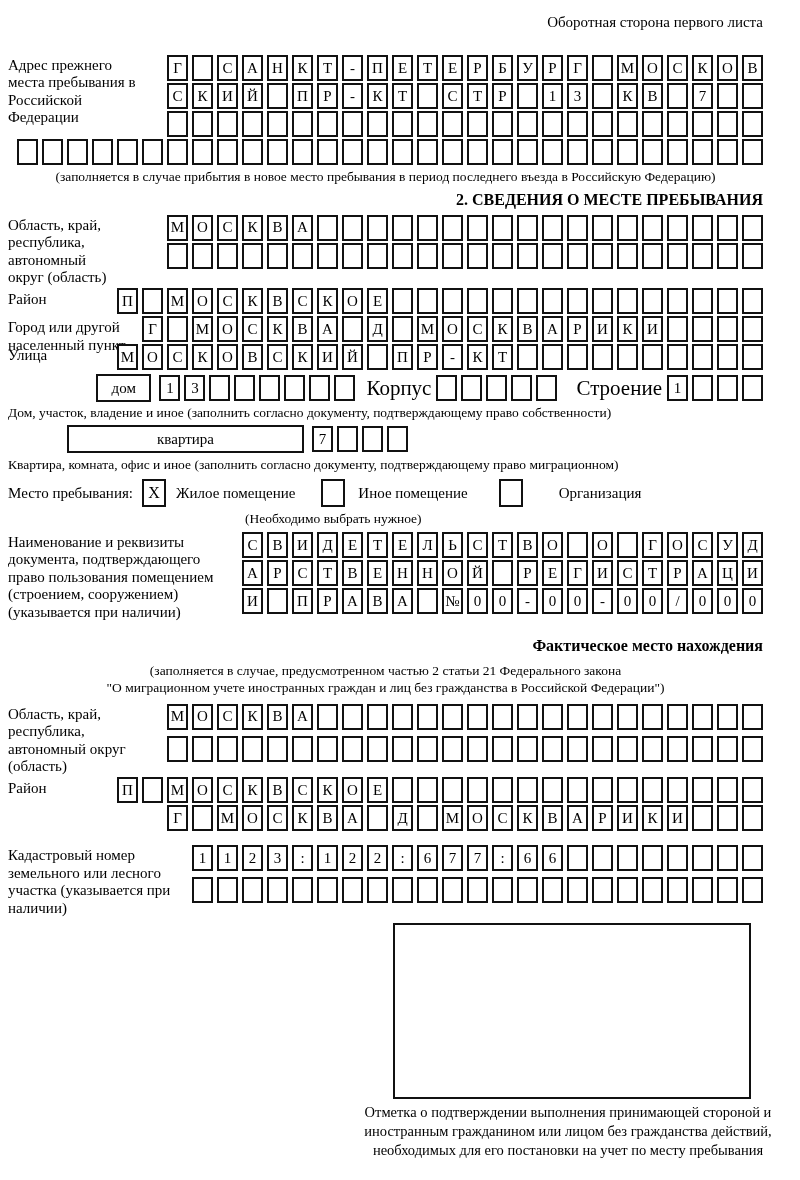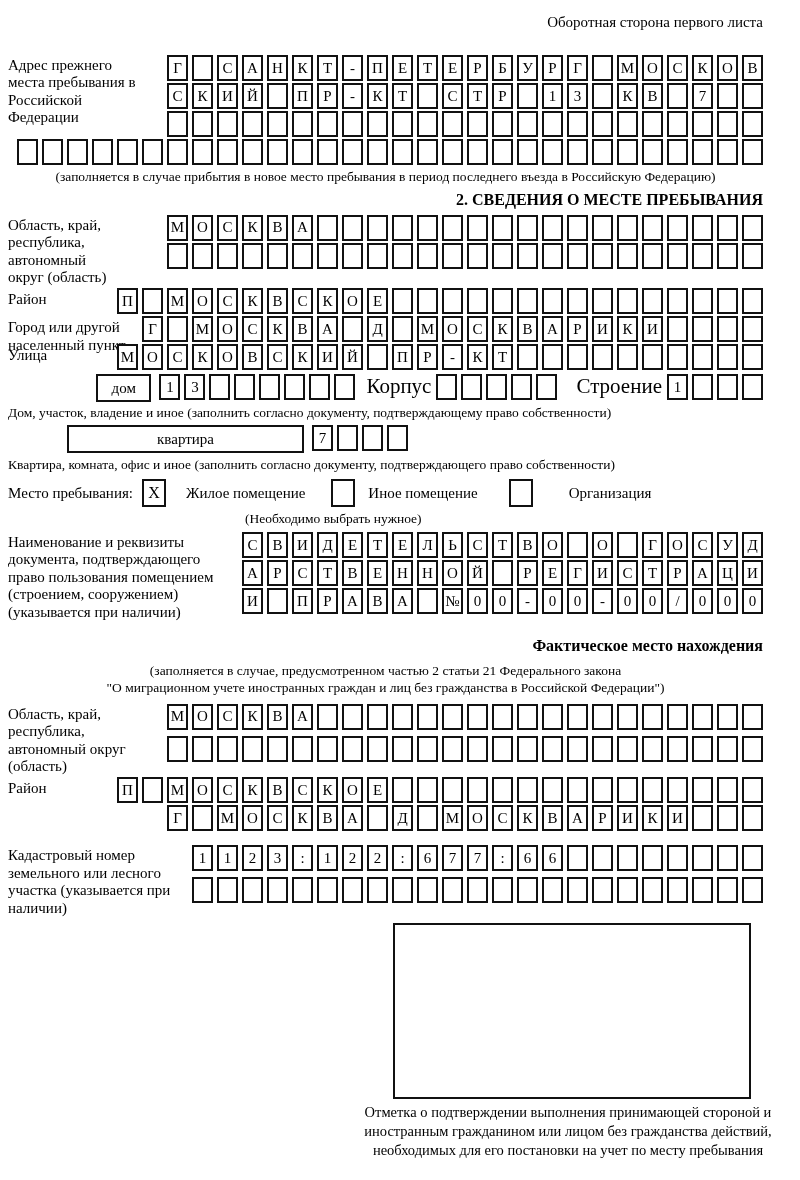--- a/index.html
+++ b/index.html
@@ -23,21 +23,21 @@
   
   .agroup{ position:relative; }
   .alabel{ position:absolute;left:0;top:3px;font-size:15px;line-height:1.16; }
   .note{ font-size:13.5px;line-height:1.25; }
   .center{ text-align:center; }
   .sect-title{ font-size:16px;font-weight:bold;text-align:right; }
   .labelbox{
     box-sizing:border-box;border:2px solid #111;height:28px;
     display:flex;align-items:center;justify-content:center;font-size:15px;background:#fff;
   }
-  .inlrow{ display:flex;align-items:flex-start;padding-left:32px; }
+  .inlrow{ display:flex;align-items:center;padding-left:32px; }
   .inlcells{ display:flex;gap:4px; }
   .inltxt{ font-size:21px;margin:0 5px 0 11px; }
   .checkcell{
     width:24px;height:28px;box-sizing:border-box;border:2px solid #111;
     display:flex;align-items:center;justify-content:center;font-size:16px;background:#fff;flex:0 0 auto;
   }
   .mestorow{ display:flex;align-items:center;font-size:15px; }
   .stampbox{ box-sizing:border-box;border:2px solid #111;width:358px;height:176px;margin:6px 12px 0 auto;background:#fff; }
   .stampnote{ width:440px;margin:4px -25px 0 auto;text-align:center;font-size:14.5px;line-height:1.3; }
   
@@ -356,26 +356,26 @@
 
   <div class="inlrow" style="margin-left:27px">
     <div class="labelbox" style="width:237px">квартира</div>
     <div class="inlcells" style="margin-left:8px">
         <div class="cell">7</div>
         <div class="cell"></div>
         <div class="cell"></div>
         <div class="cell"></div>
       </div>
   </div>
-  <div class="note" style="margin:4px 0 5px">Квартира, комната, офис и иное (заполнить согласно документу, подтверждающего право собственности)</div>
+  <div class="note" style="margin:4px 0 5px">Квартира, комната, офис и иное (заполнить согласно документу, подтверждающему право миграционном)</div>
 
   <div class="mestorow">
     <span>Место пребывания:</span>
     <div class="checkcell" style="margin-left:9px">X</div>
-    <span style="margin-left:20px">Жилое помещение</span>
+    <span style="margin-left:10px">Жилое помещение</span>
     <div class="checkcell" style="margin-left:26px"></div>
     <span style="margin-left:13px">Иное помещение</span>
     <div class="checkcell" style="margin-left:31px"></div>
     <span style="margin-left:36px">Организация</span>
   </div>
   <div class="note" style="margin:4px 0 4px 237px">(Необходимо выбрать нужное)</div>
 
   <div class="fgroup" style="margin-top:4px">
     <div class="flabel w210">Наименование и реквизиты документа, подтверждающего право пользования помещением (строением, сооружением) (указывается при наличии)</div>
     <div class="fcells">

